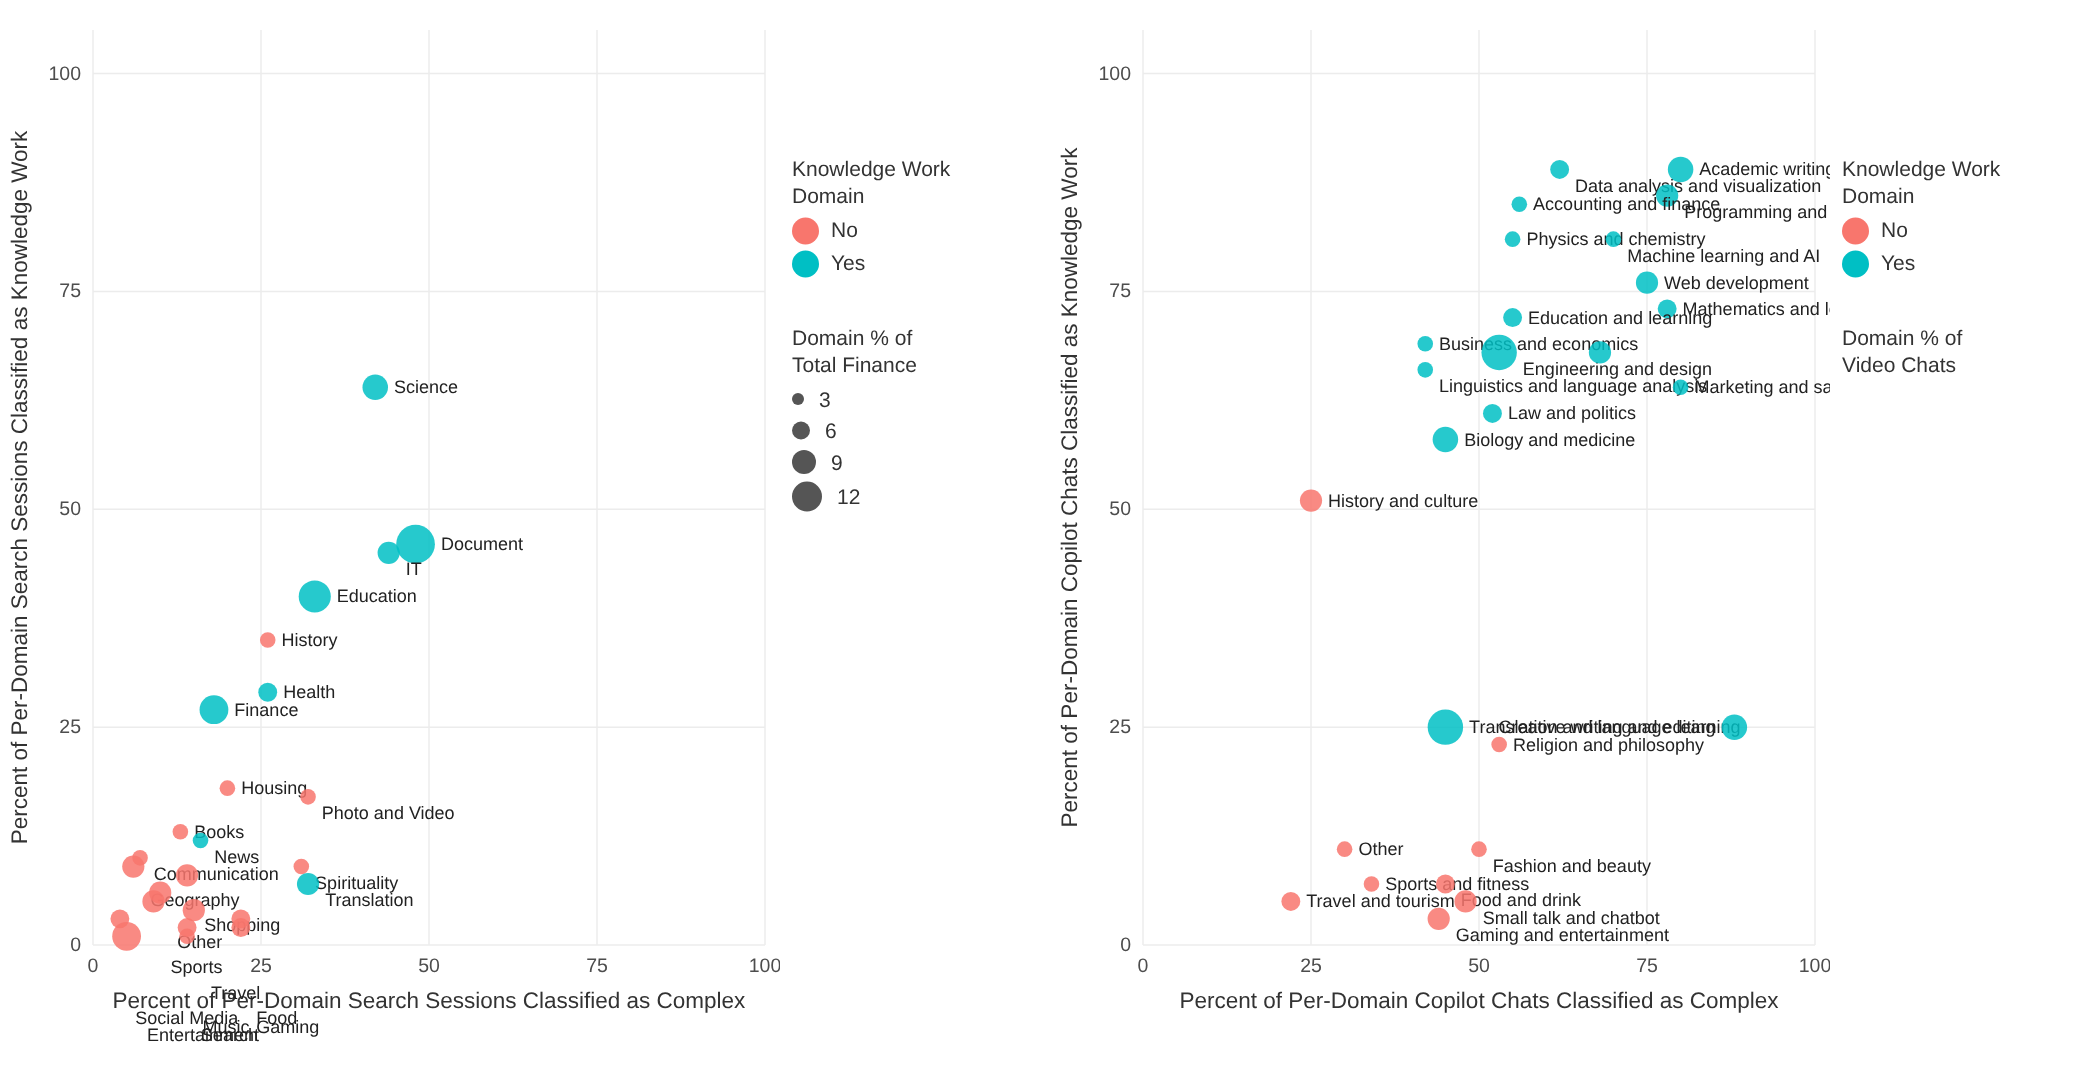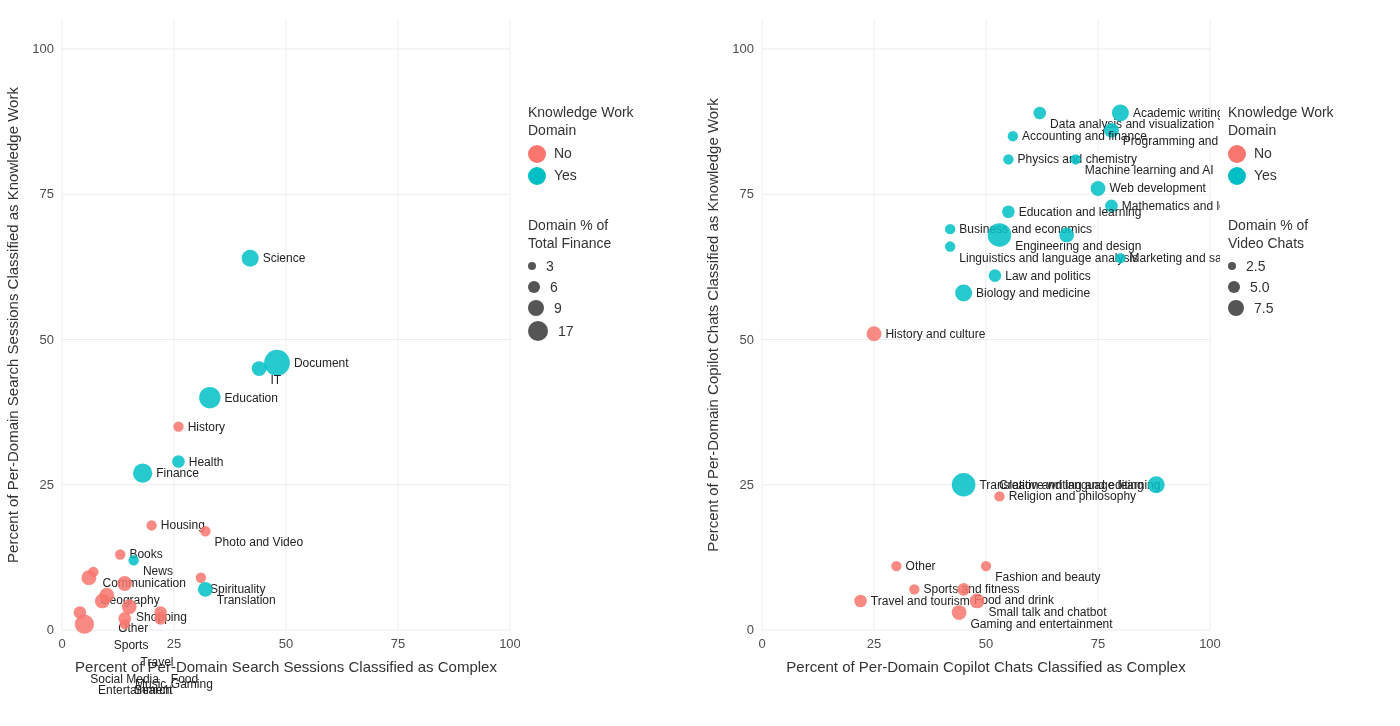--- a/index.html
+++ b/index.html
@@ -188,21 +188,21 @@
           <div class="size-item">
             <span class="size-dot" style="width: 12px; height: 12px;"></span>
             <span>6</span>
           </div>
           <div class="size-item">
             <span class="size-dot" style="width: 16px; height: 16px;"></span>
             <span>9</span>
           </div>
           <div class="size-item">
             <span class="size-dot" style="width: 20px; height: 20px;"></span>
-            <span>17</span>
+            <span>12</span>
           </div>
         </div>
     </div>
   </div>
 
   <div class="panel" style="width:700px">
     <div class="plot-col" style="width:520px">
       <svg id="plot-right" width="520" height="700">
           <rect x="62" y="20" width="448" height="610" fill="#ffffff"></rect>
           <g class="grid">
@@ -297,30 +297,16 @@
       </div>
       <div class="legend-item">
         <span class="swatch" id="sw-yes-2" style="background: rgb(0, 191, 196);"></span>
         <span>Yes</span>
       </div>
       <div style="height:28px"></div>
       <div class="title">
         <span>Domain % of</span><br>
         <span>Video Chats</span>
       </div>
-      <div id="size-legend-right">
-          <div class="size-item">
-            <span class="size-dot" style="width: 8px; height: 8px;"></span>
-            <span>2.5</span>
-          </div>
-          <div class="size-item">
-            <span class="size-dot" style="width: 12px; height: 12px;"></span>
-            <span>5.0</span>
-          </div>
-          <div class="size-item">
-            <span class="size-dot" style="width: 16px; height: 16px;"></span>
-            <span>7.5</span>
-          </div>
-        </div>
     </div>
   </div>
 
 </div>
 
 </body></html>

